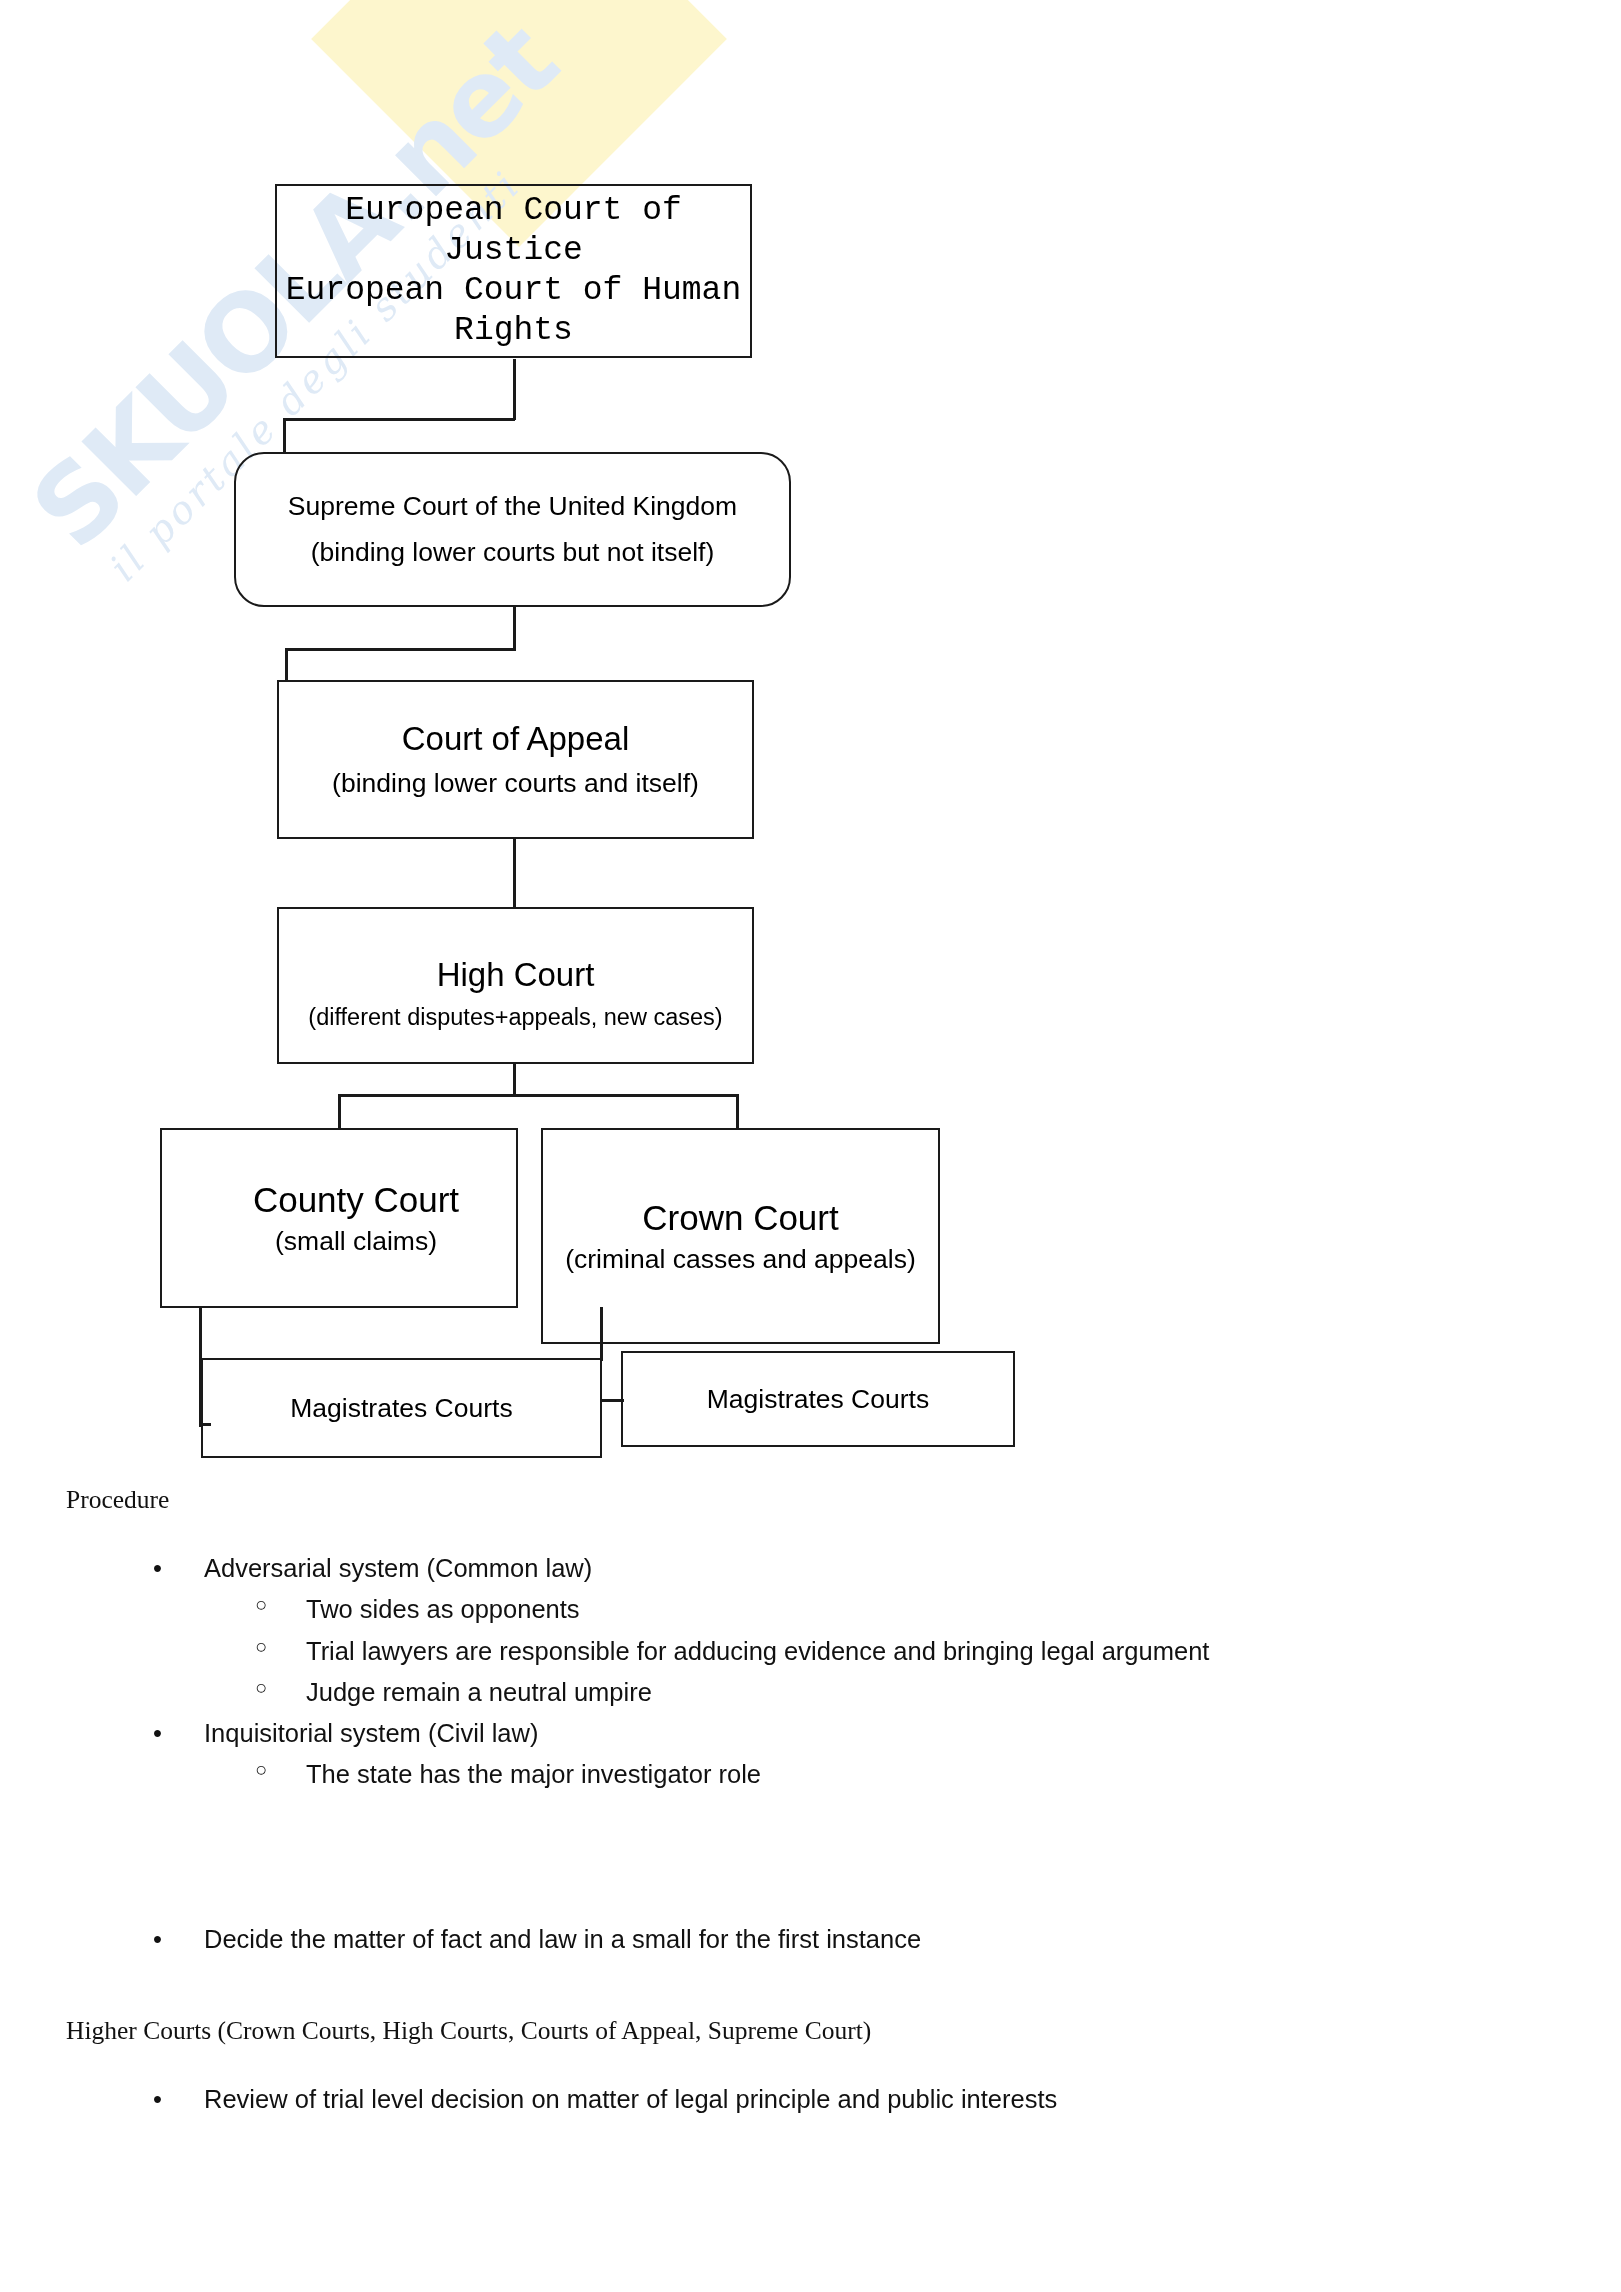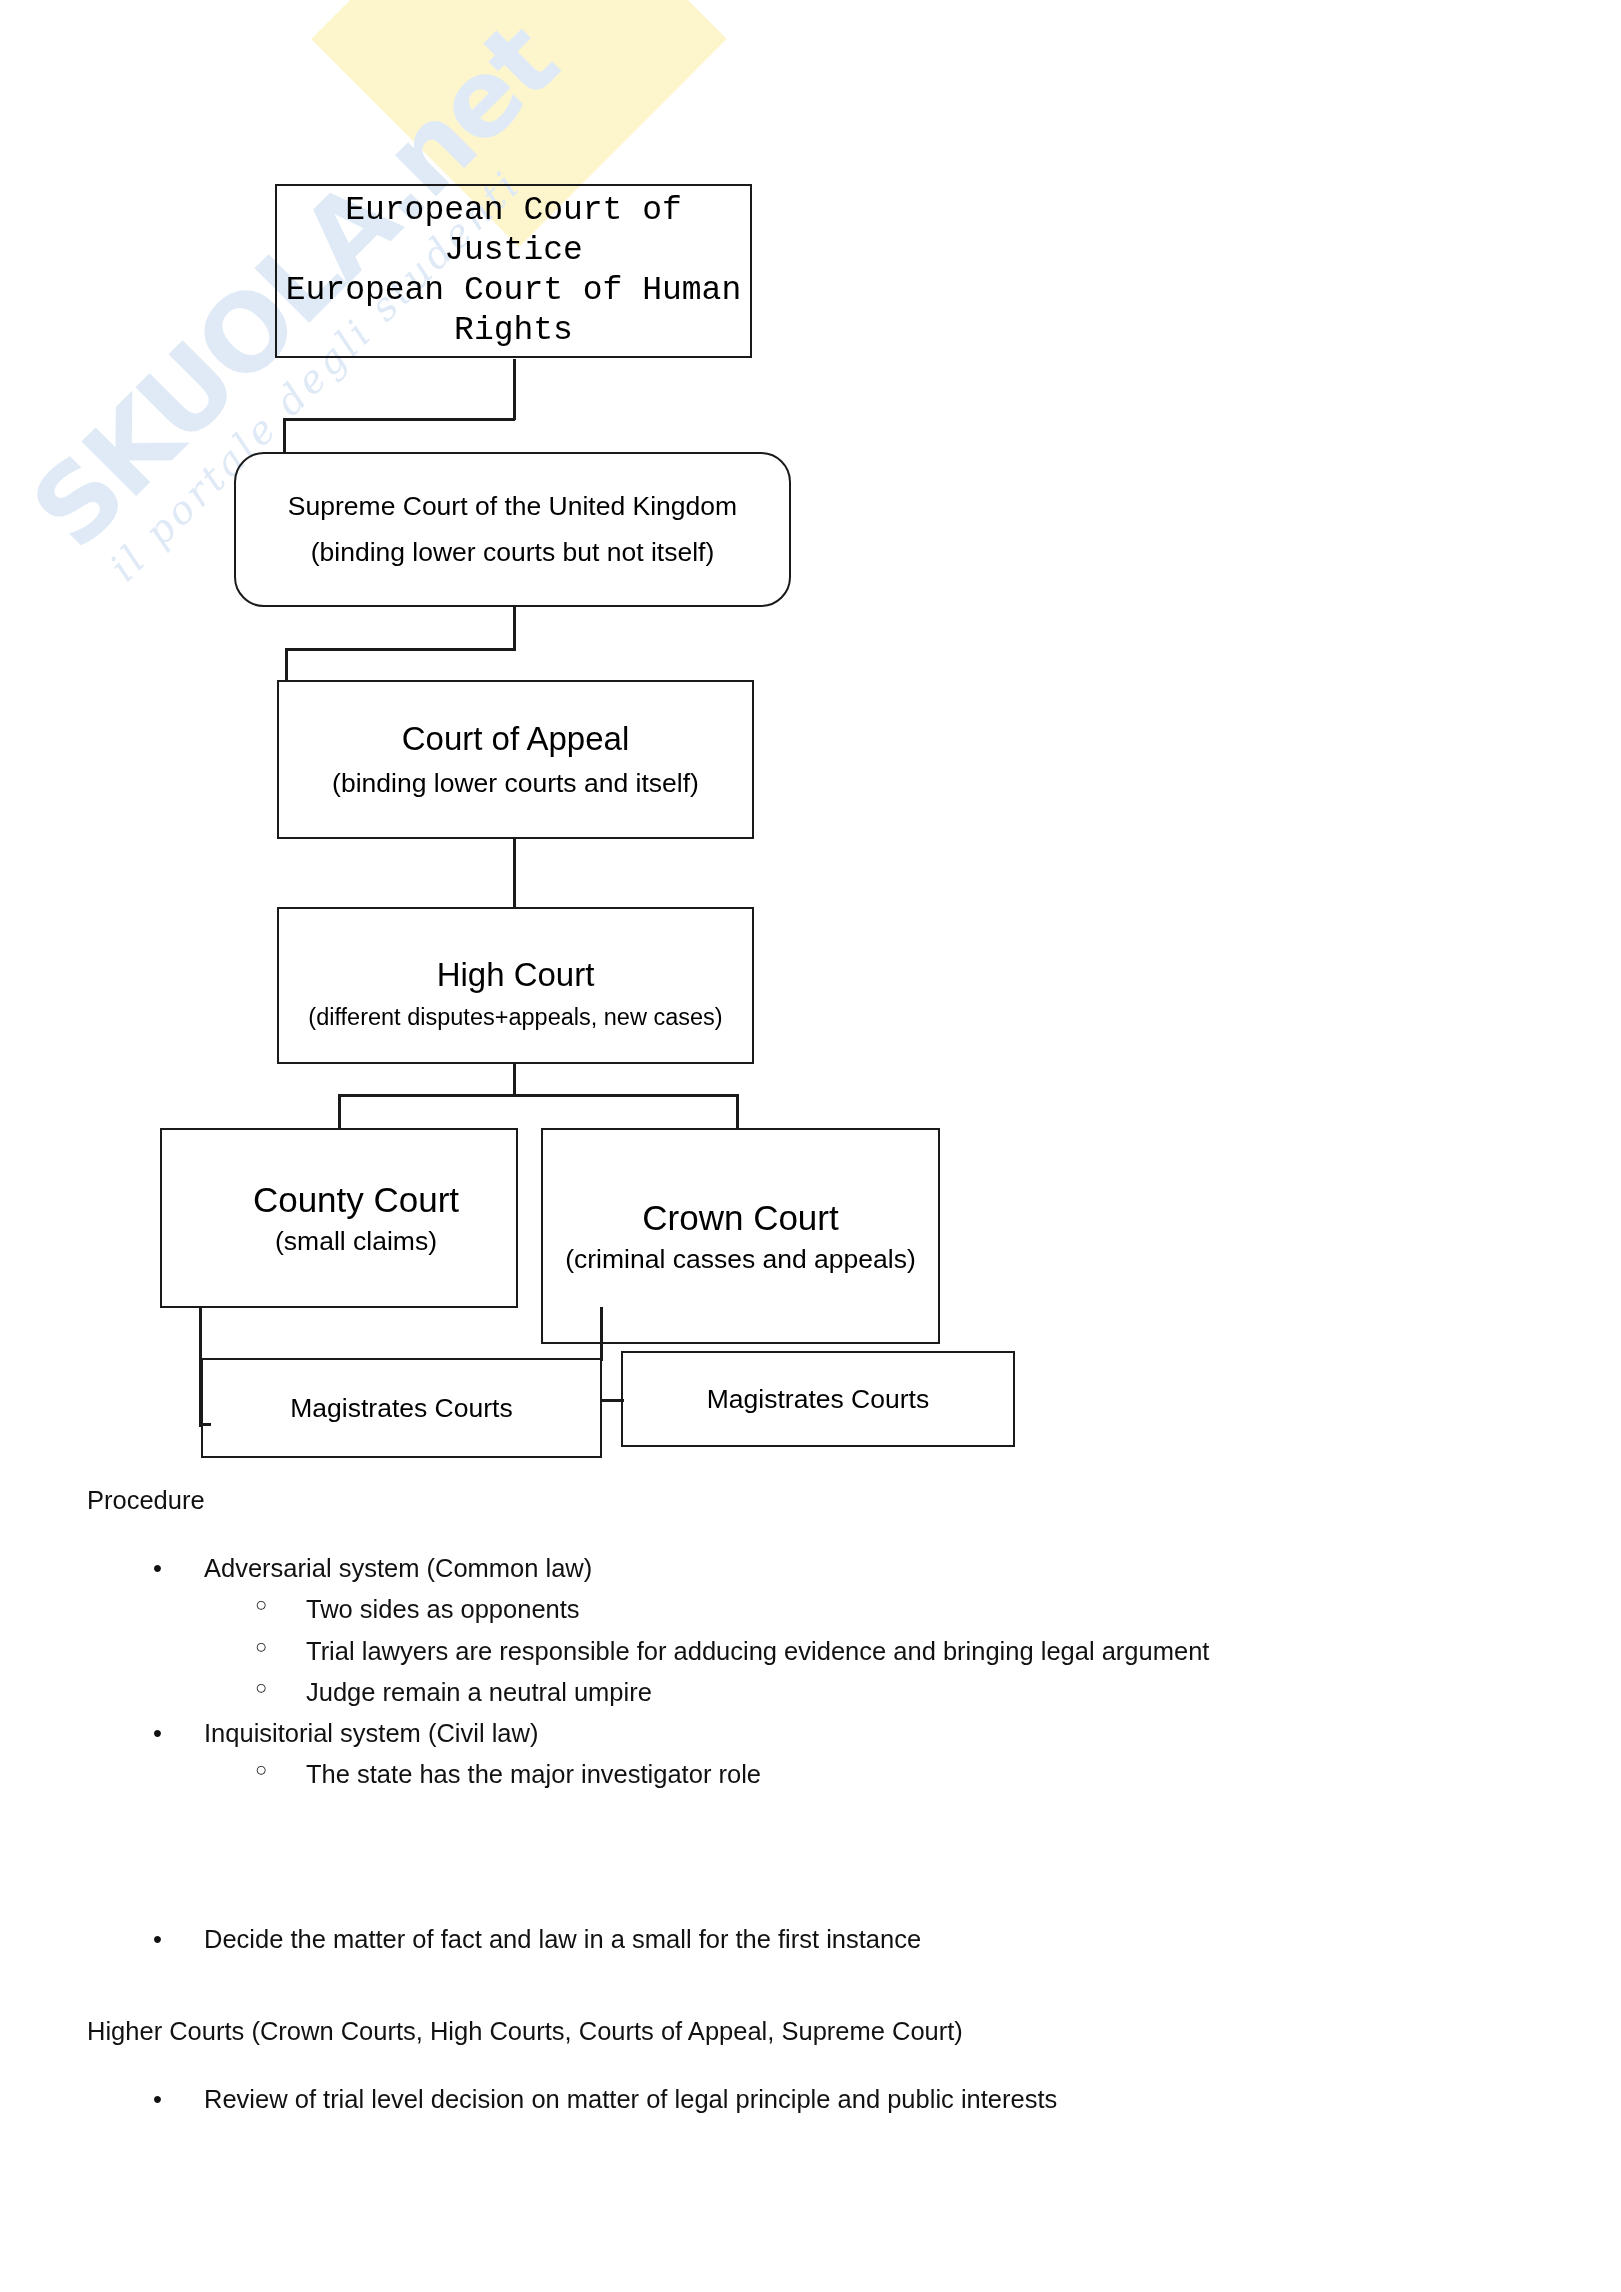--- a/index.html
+++ b/index.html
@@ -119,22 +119,23 @@
     position: absolute;
     left: 0;
     top: 1482px;
     width: 1621px;
     z-index: 2;
     font-size: 25.5px;
     color: #111111;
   }
   .para {
     position: relative;
-    margin: 0 0 0 87px;
+    margin: 0 0 0 66px;
     line-height: 1.45;
+    font-family: Liberation Serif, serif;
   }
   .spacer-sm { height: 29px; }
   .spacer-md { height: 53px; }
   .spacer-lg { height: 94px; }
 
   ul.lvl1 {
     list-style: none;
     margin: 0;
     padding: 0;
   }

